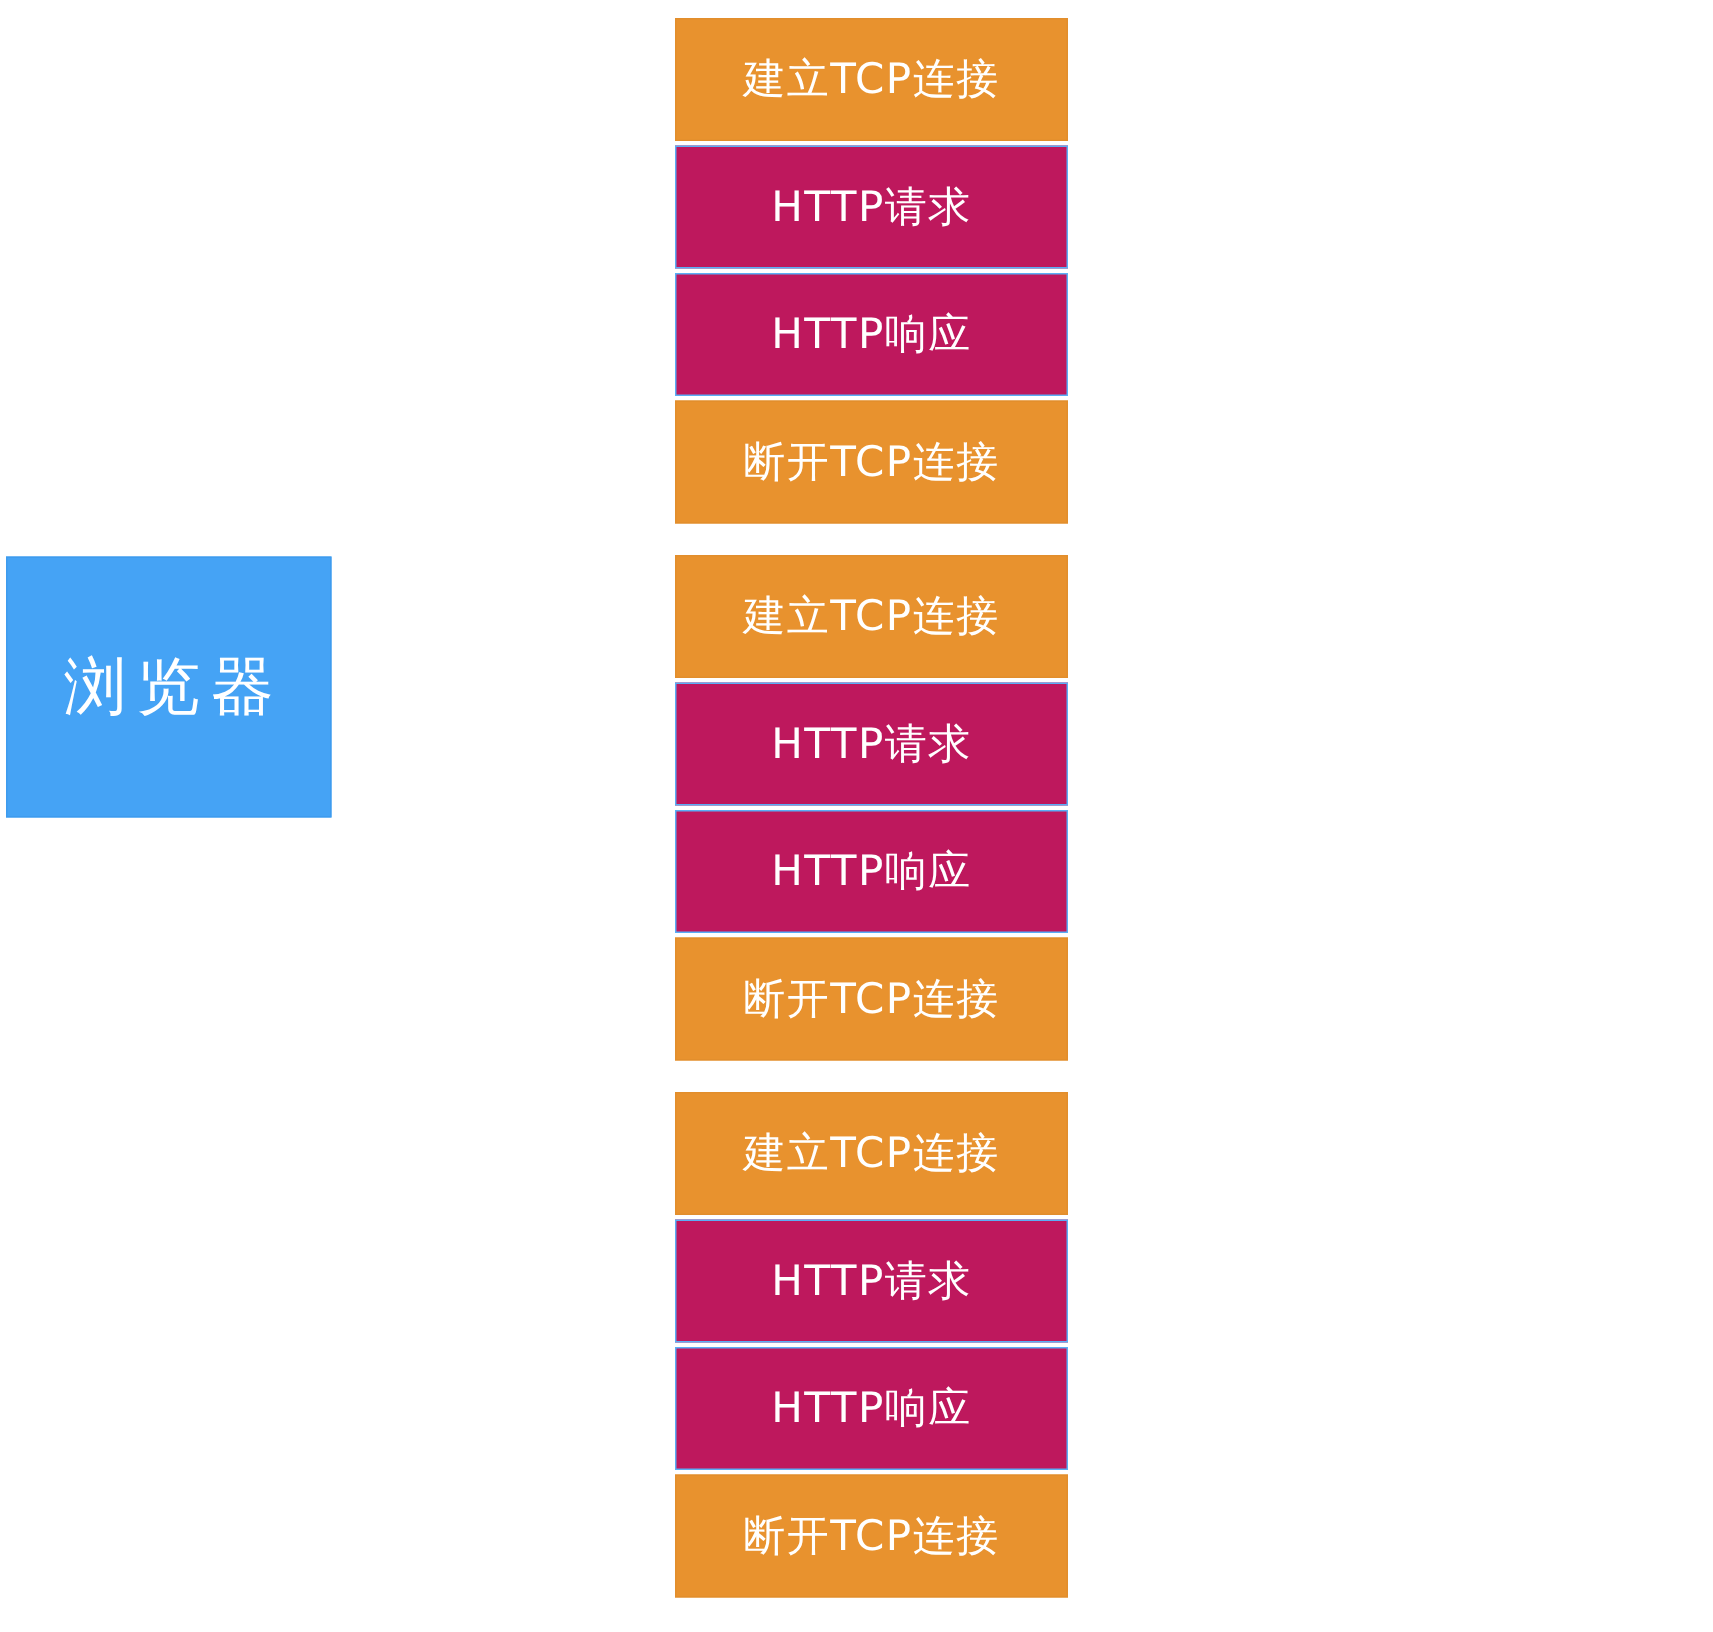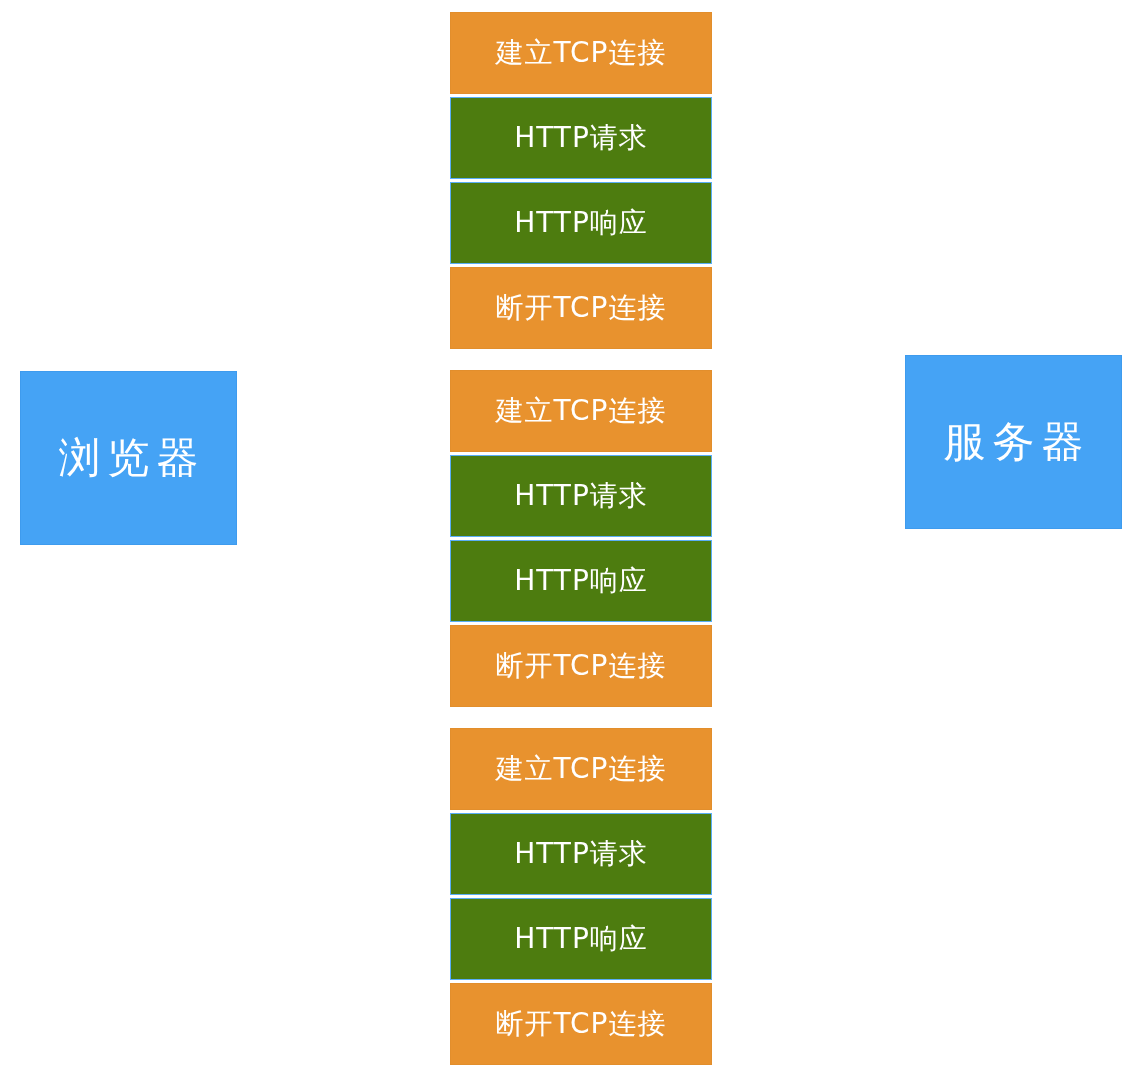--- a/index.html
+++ b/index.html
@@ -37,21 +37,21 @@
     color: #ffffff;
     font-size: 42px;
     letter-spacing: 7px;
     text-indent: 7px;
     line-height: 1;
     font-weight: 400;
     white-space: nowrap;
   }
 
   #endpoint-browser {
-    left: 20px;
+    left: 4px;
     top: 371px;
     width: 217px;
     height: 174px;
   }
   #endpoint-server {
     left: 905px;
     top: 355px;
     width: 217px;
     height: 174px;
   }
@@ -90,21 +90,21 @@
     letter-spacing: 1px;
     white-space: nowrap;
     font-weight: 400;
   }
 
   .step-box.tone-orange {
     background: #e8922e;
     border: 1px solid #e28e2c;
   }
   .step-box.tone-blue {
-    background: #4d7c0f;
+    background: #be185d;
     border: 1px solid #5aaef6;
   }
 </style>
 </head>
 <body>
 
 <div id="diagram">
 
   <div class="endpoint" id="endpoint-browser">
     <span class="endpoint-label">浏览器</span>
@@ -152,17 +152,14 @@
       <div class="step-box tone-blue">
         <span class="step-label">HTTP响应</span>
       </div>
       <div class="step-box tone-orange">
         <span class="step-label">断开TCP连接</span>
       </div>
     </div>
 
   </div>
 
-  <div class="endpoint" id="endpoint-server">
-    <span class="endpoint-label">服务器</span>
-  </div>
 
 </div>
 
 </body></html>

